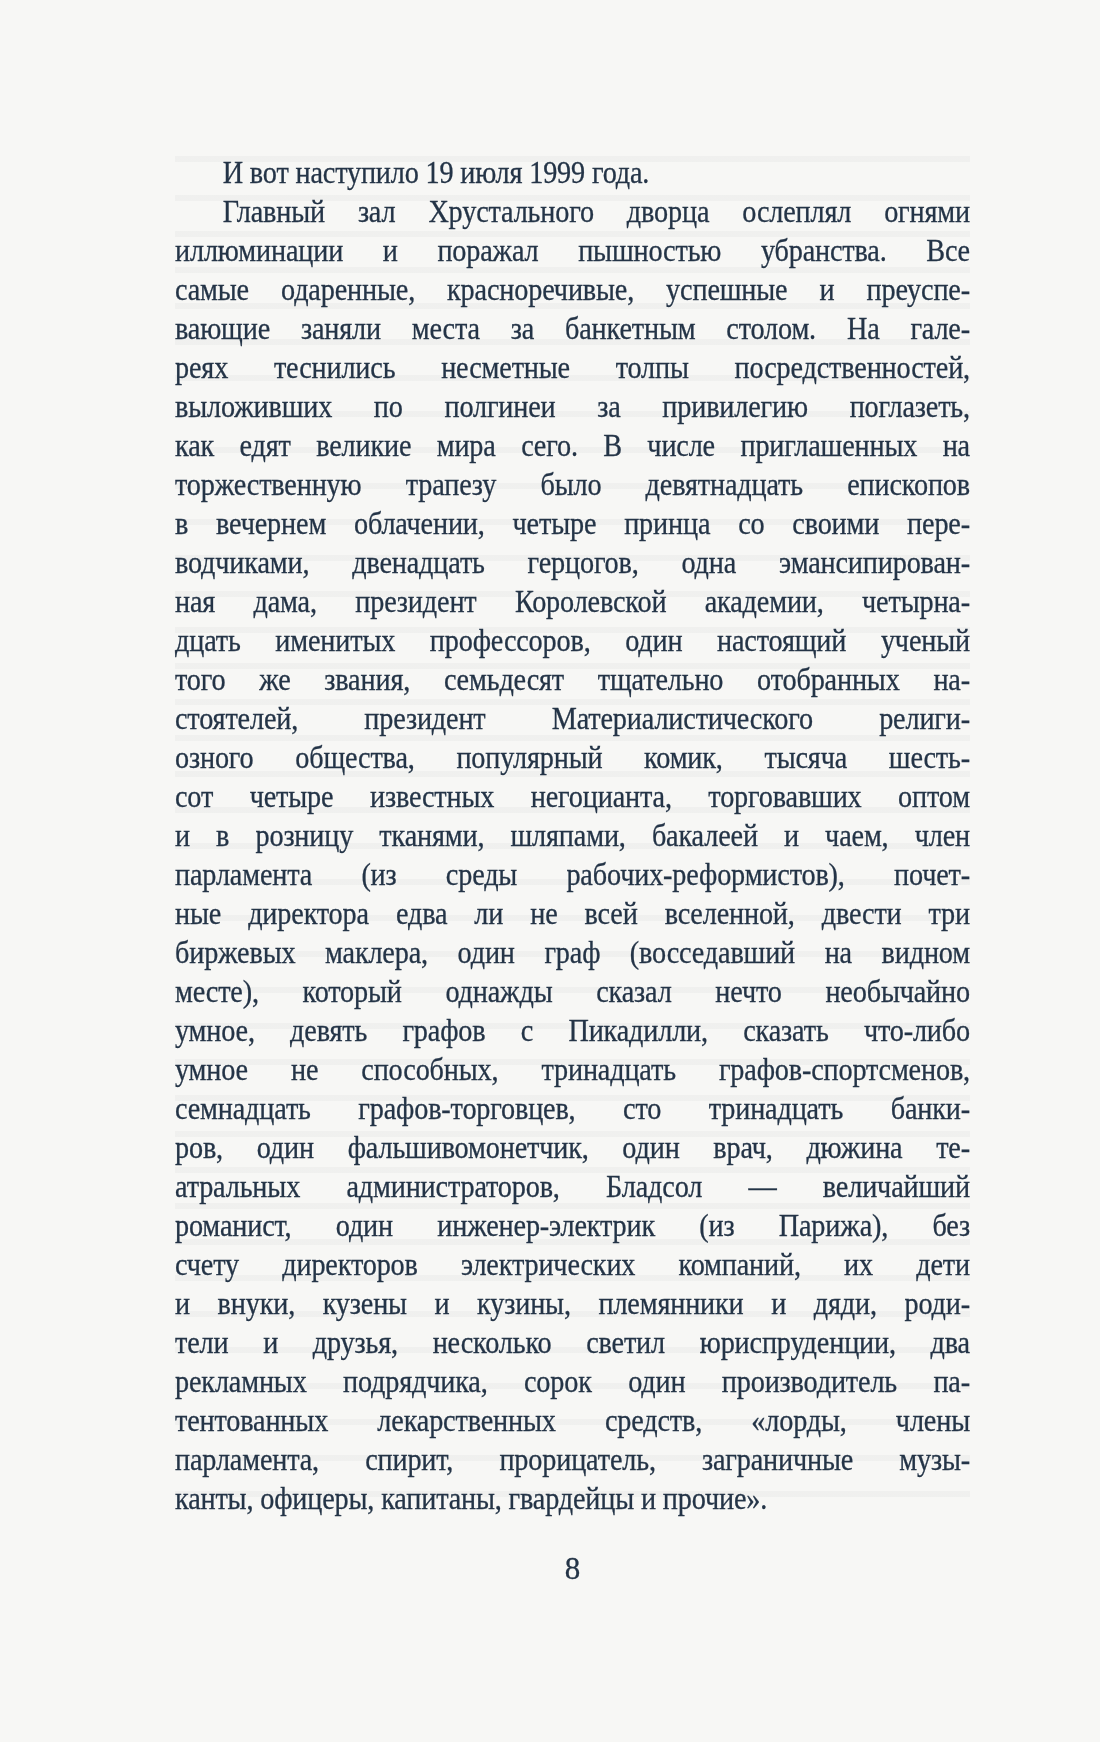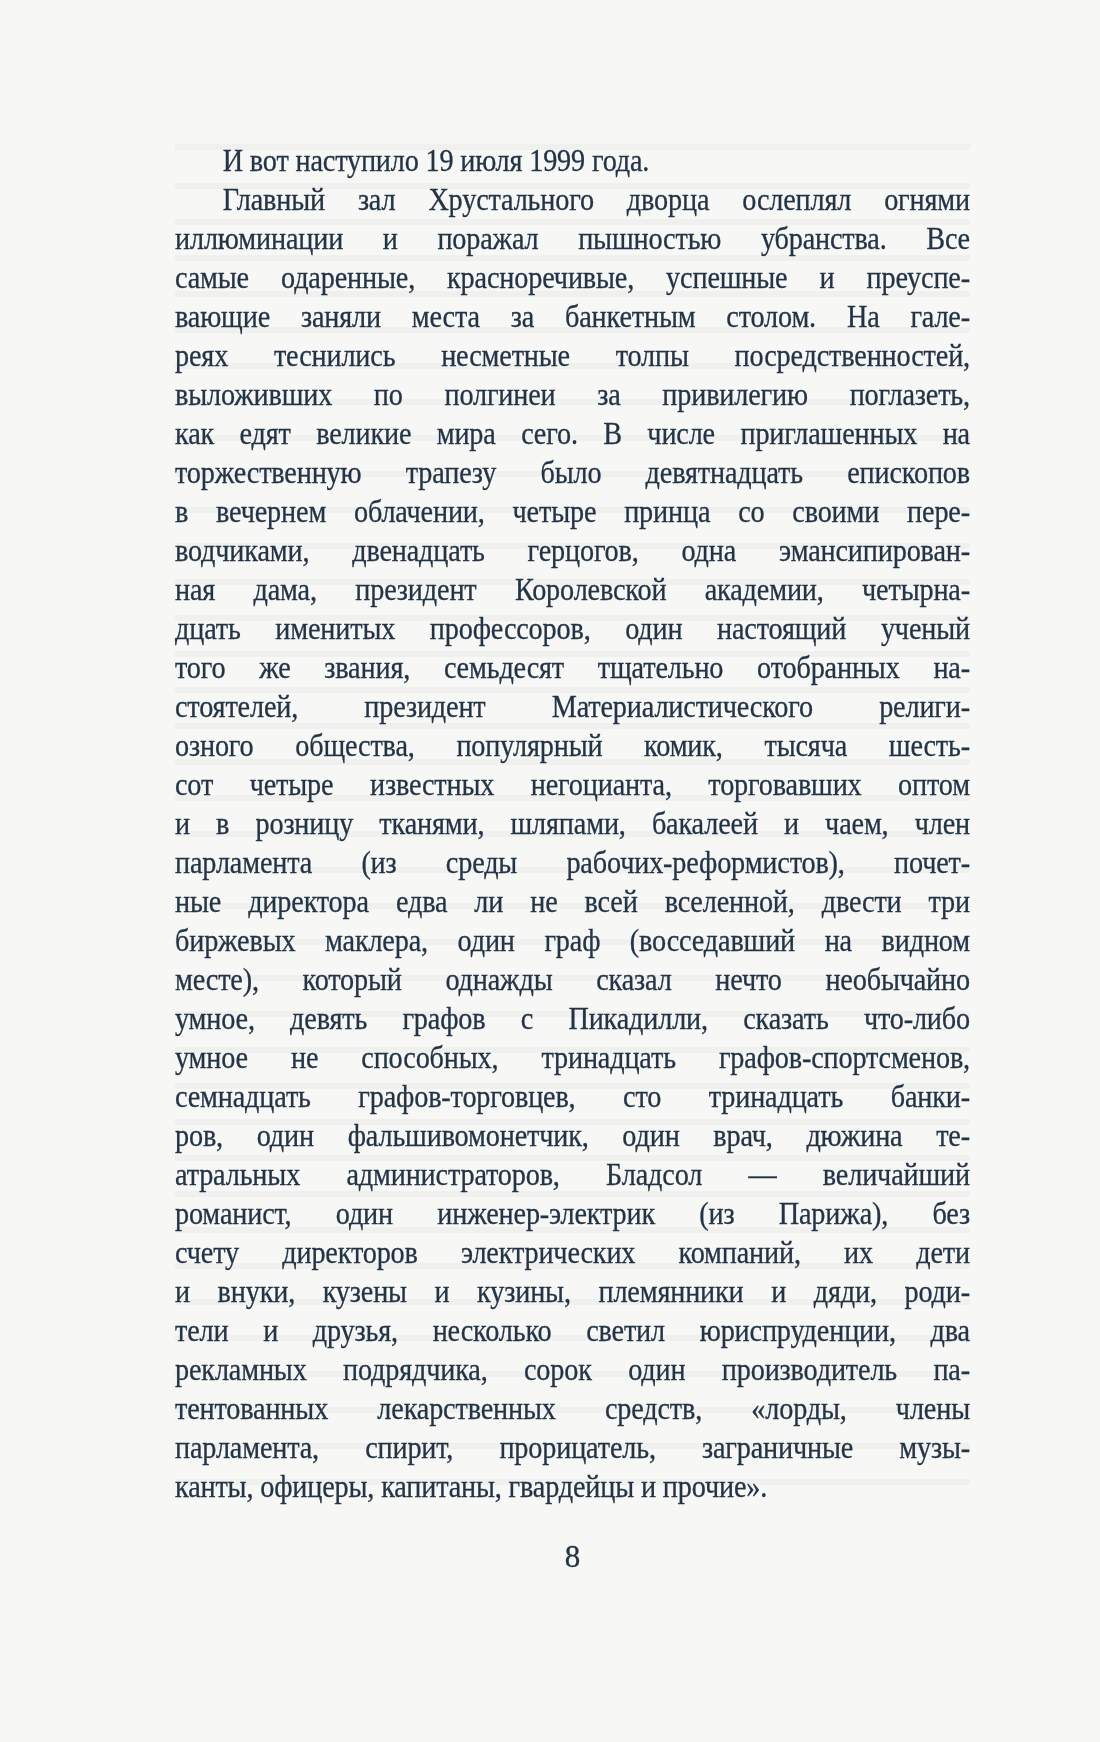--- a/index.html
+++ b/index.html
@@ -10,20 +10,21 @@
     width: 1100px;
     height: 1742px;
     position: relative;
     background: #f7f7f5;
     font-family: "Liberation Serif", "DejaVu Serif", serif;
     overflow: hidden;
   }
   .page {
     position: absolute;
     inset: 0;
+    margin-top: 12px;
   }
   
   .text-block {
     position: absolute;
     left: 175px;
     top: 141px;
     width: 900px;
     transform: scaleX(0.8833);
     transform-origin: 0 0;
     color: #243447;

